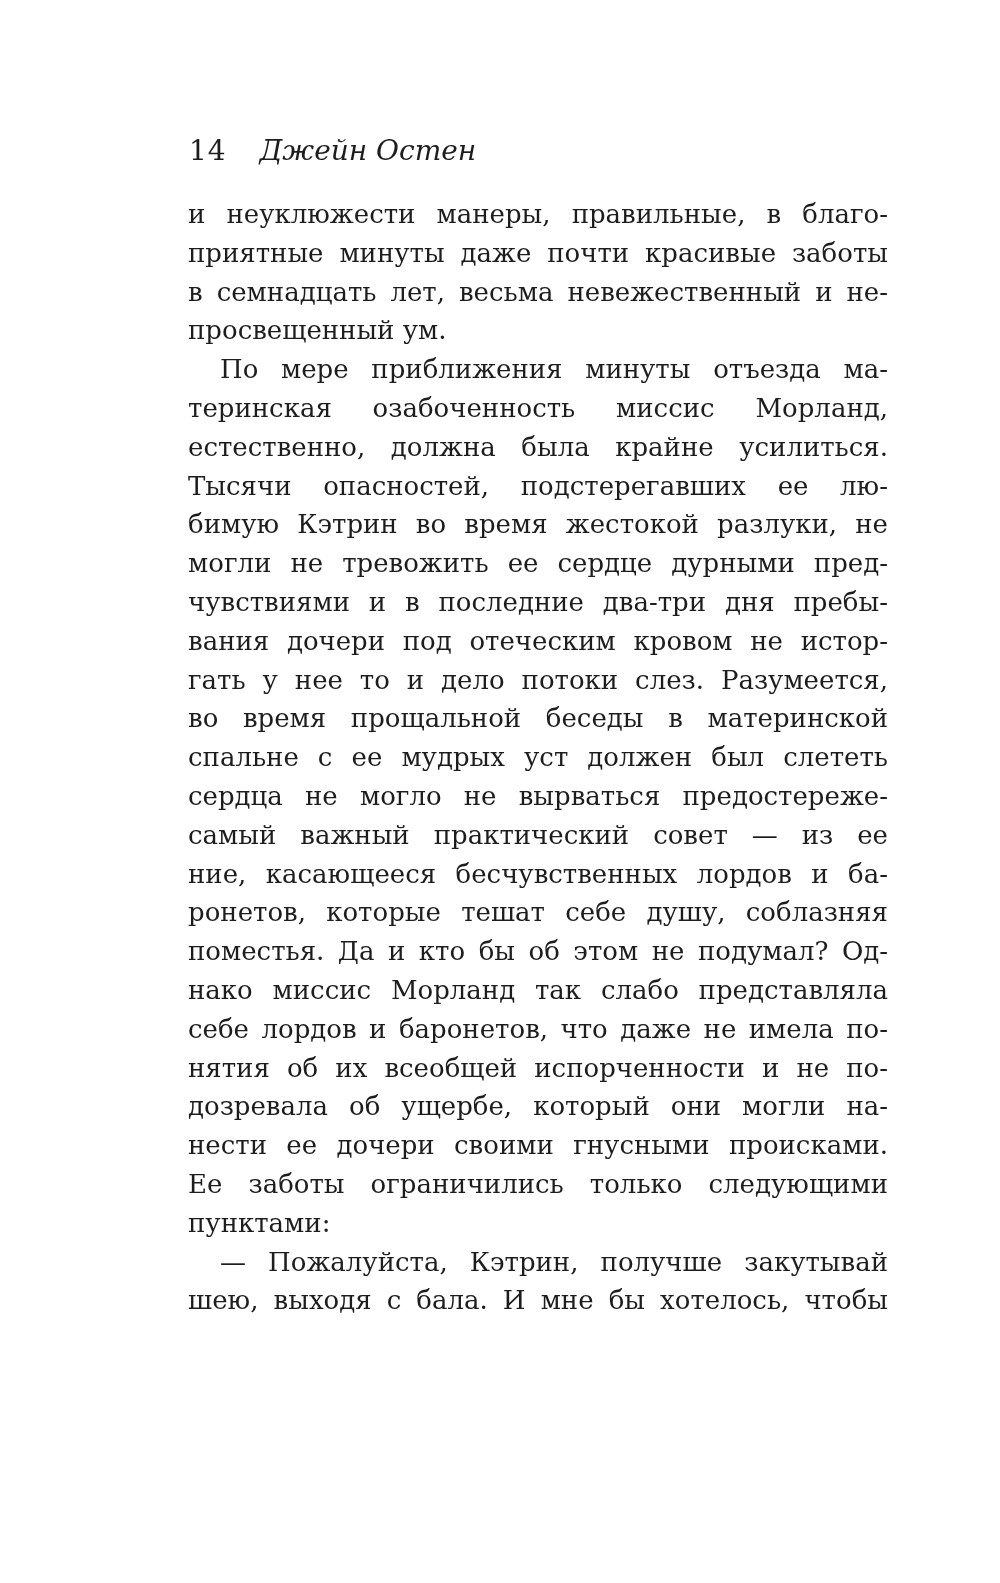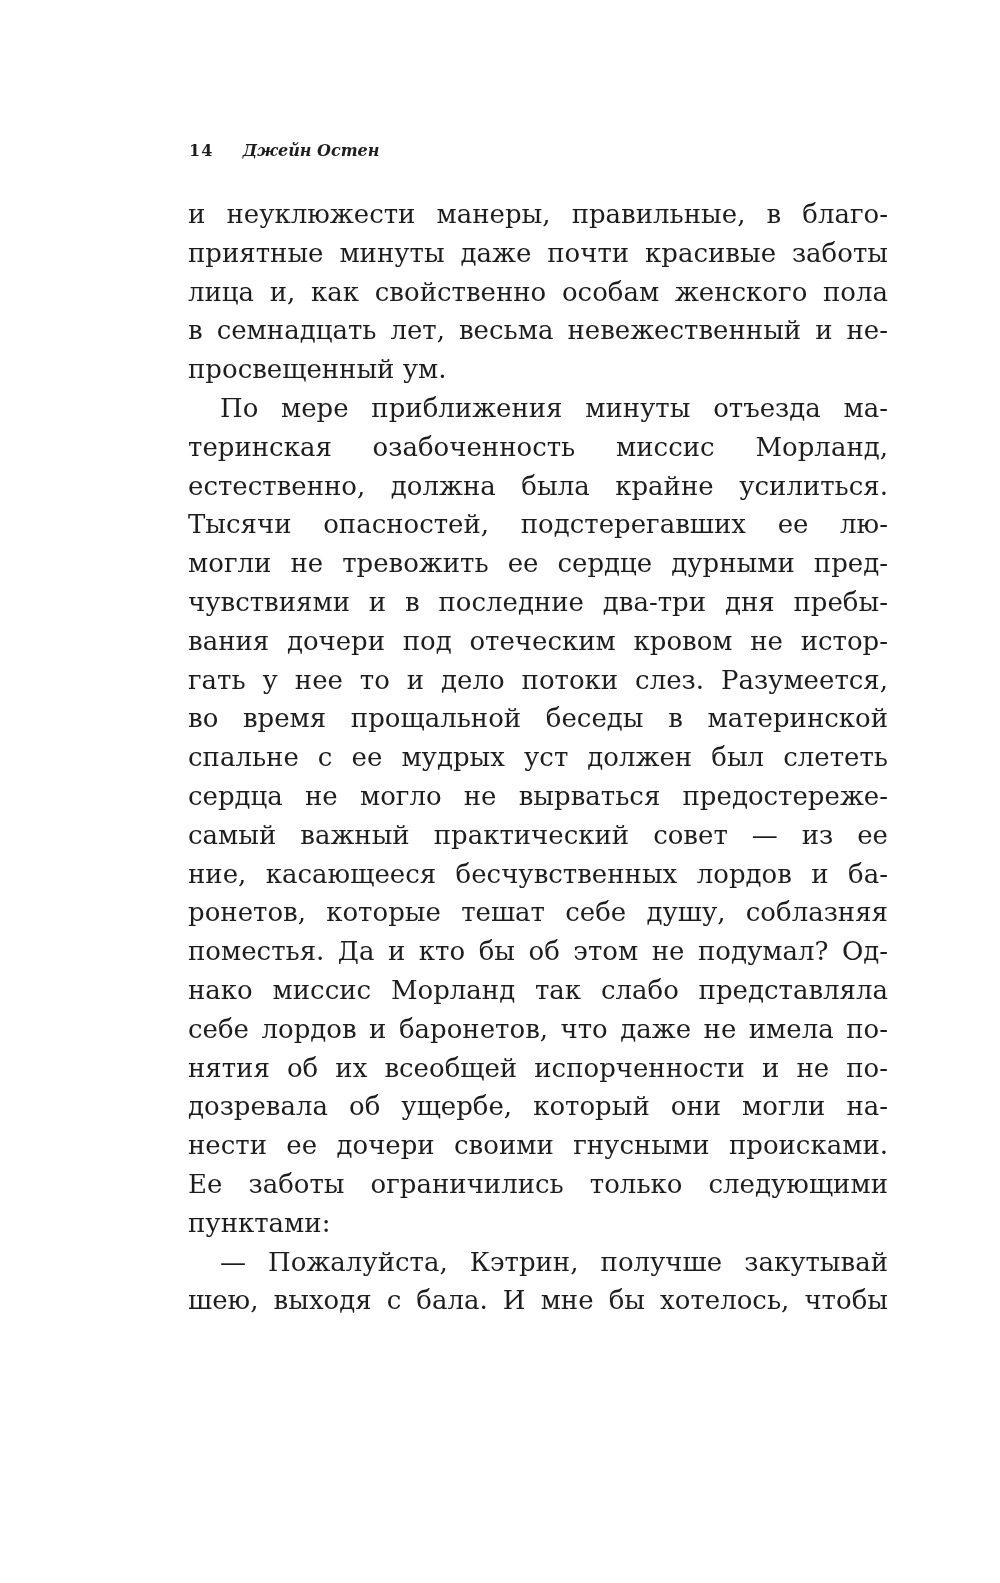--- a/index.html
+++ b/index.html
@@ -13,24 +13,23 @@
     height: 1583px;
     background: #ffffff;
     color: #1d1d1d;
     font-family: "DejaVu Serif", "Liberation Serif", serif;
     overflow: hidden;
   }
   .running-head {
     position: absolute;
     left: 189px;
     top: 137px;
-    font-size: 16px;
+    font-size: 28px;
     line-height: 28px;
     white-space: nowrap;
-    font-weight: bold;
   }
   .running-head .page-num {
     font-style: normal;
     letter-spacing: 1px;
   }
   .running-head .author {
     font-style: italic;
     margin-left: 24px;
   }
   .text-block {
@@ -61,27 +60,27 @@
 <div class="page" style="background: rgb(255, 255, 255); color: rgb(29, 29, 29);">
 
   <div class="running-head">
     <span class="page-num">14</span>
     <span class="author">Джейн Остен</span>
   </div>
 
   <div class="text-block" id="text-block">
       <div class="line">и неуклюжести манеры, правильные, в благо-</div>
       <div class="line">приятные минуты даже почти красивые заботы</div>
-      <div class="line">лица и, как свойственно особам женского пола</div>
       <div class="line">в семнадцать лет, весьма невежественный и не-</div>
       <div class="line ragged">просвещенный ум.</div>
       <div class="line indent">По мере приближения минуты отъезда ма-</div>
       <div class="line">теринская озабоченность миссис Морланд,</div>
       <div class="line">естественно, должна была крайне усилиться.</div>
       <div class="line">Тысячи опасностей, подстерегавших ее лю-</div>
+      <div class="line">бимую Кэтрин во время жестокой разлуки, не</div>
       <div class="line">могли не тревожить ее сердце дурными пред-</div>
       <div class="line">чувствиями и в последние два-три дня пребы-</div>
       <div class="line">вания дочери под отеческим кровом не истор-</div>
       <div class="line">гать у нее то и дело потоки слез. Разумеется,</div>
       <div class="line">во время прощальной беседы в материнской</div>
       <div class="line">спальне с ее мудрых уст должен был слететь</div>
       <div class="line">сердца не могло не вырваться предостереже-</div>
       <div class="line">самый важный практический совет — из ее</div>
       <div class="line">ние, касающееся бесчувственных лордов и ба-</div>
       <div class="line">ронетов, которые тешат себе душу, соблазняя</div>

